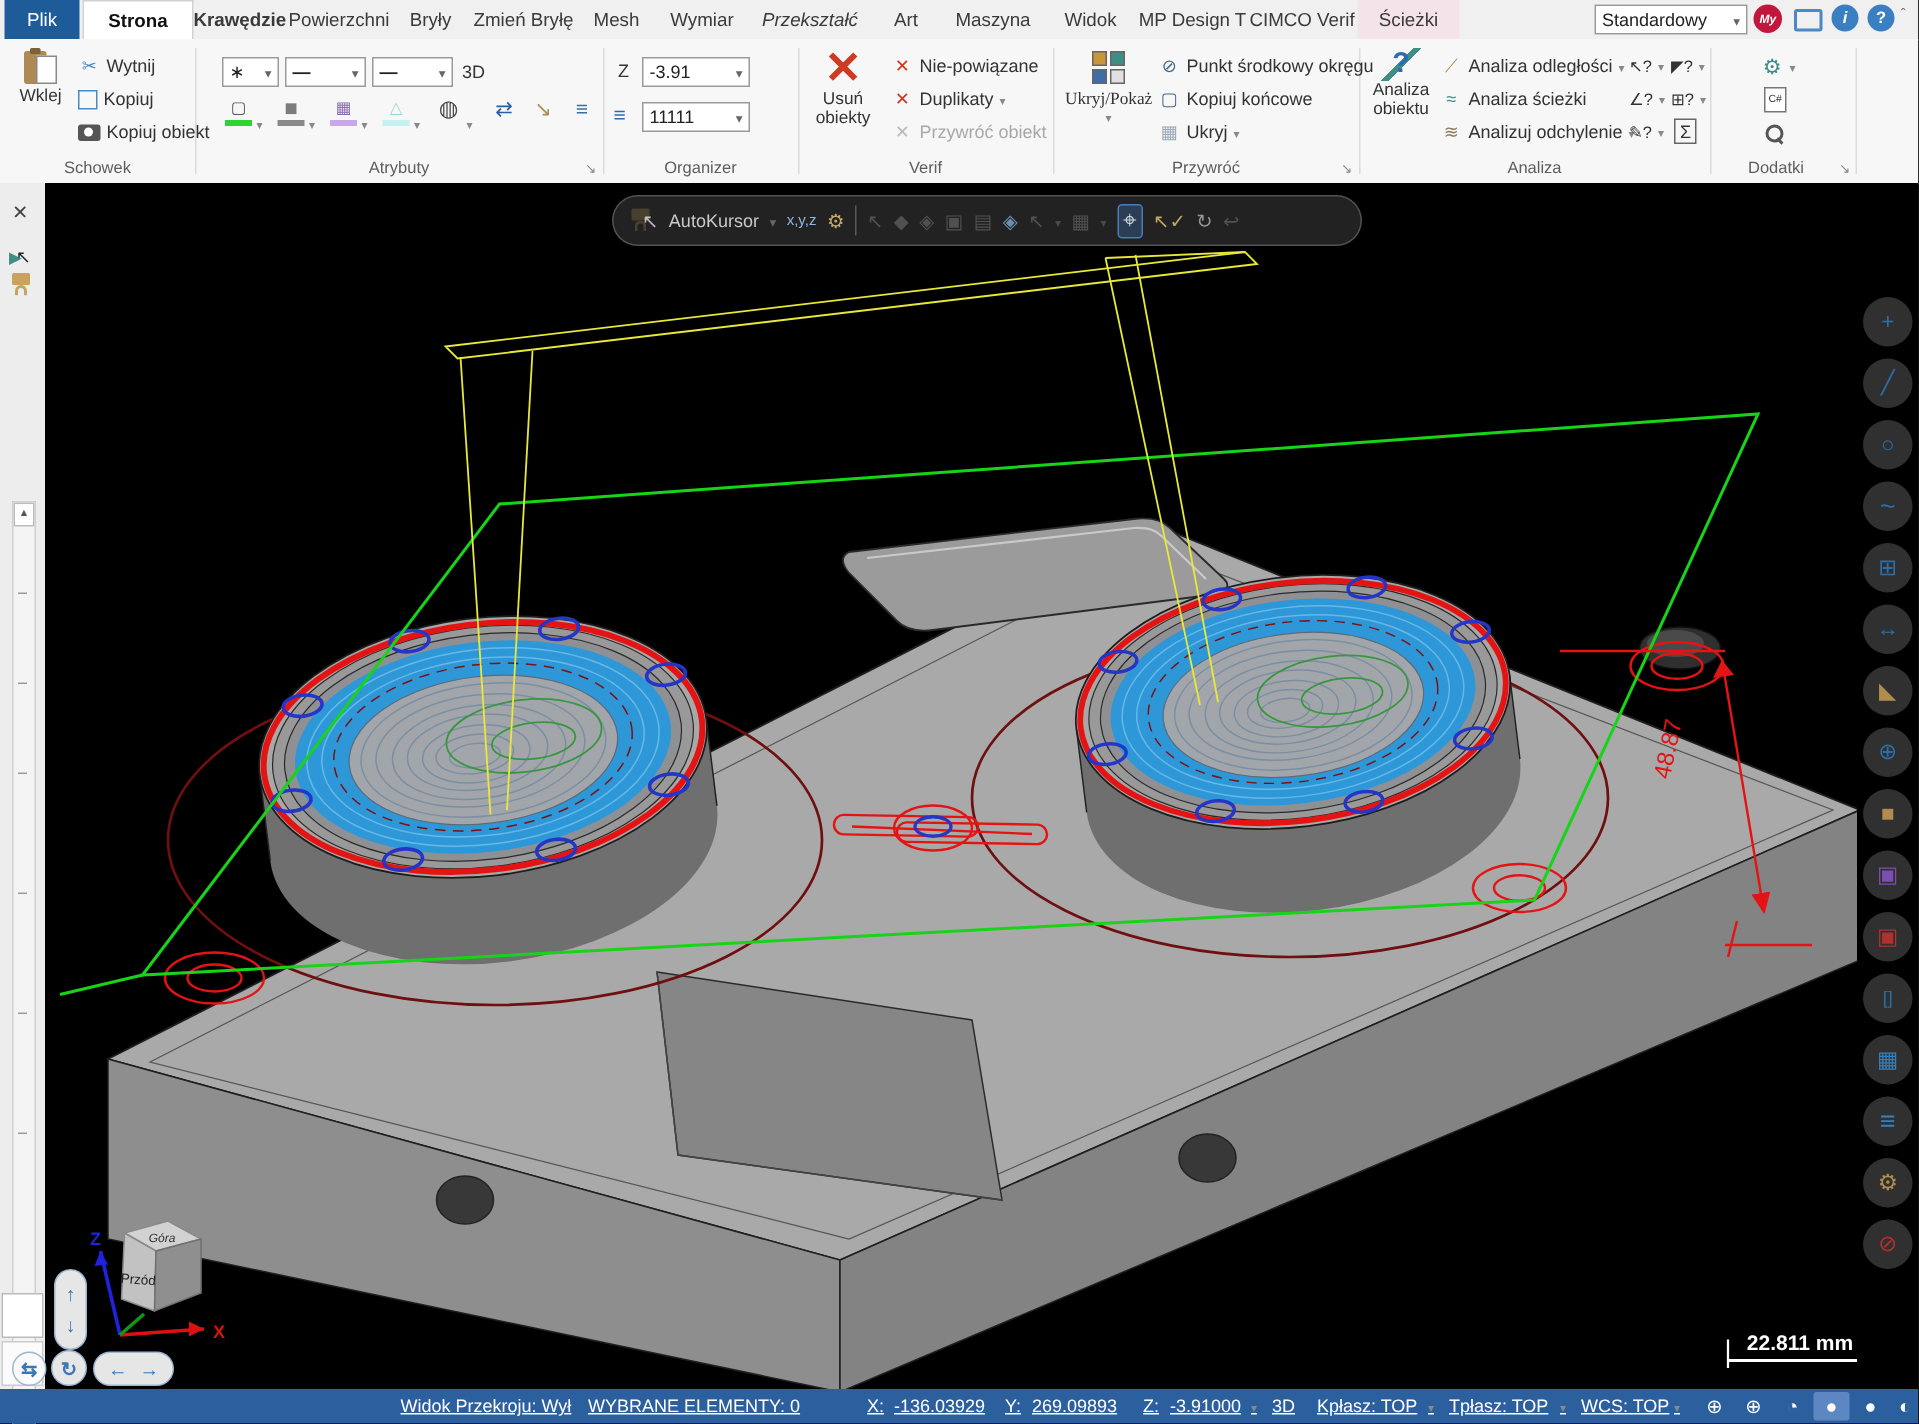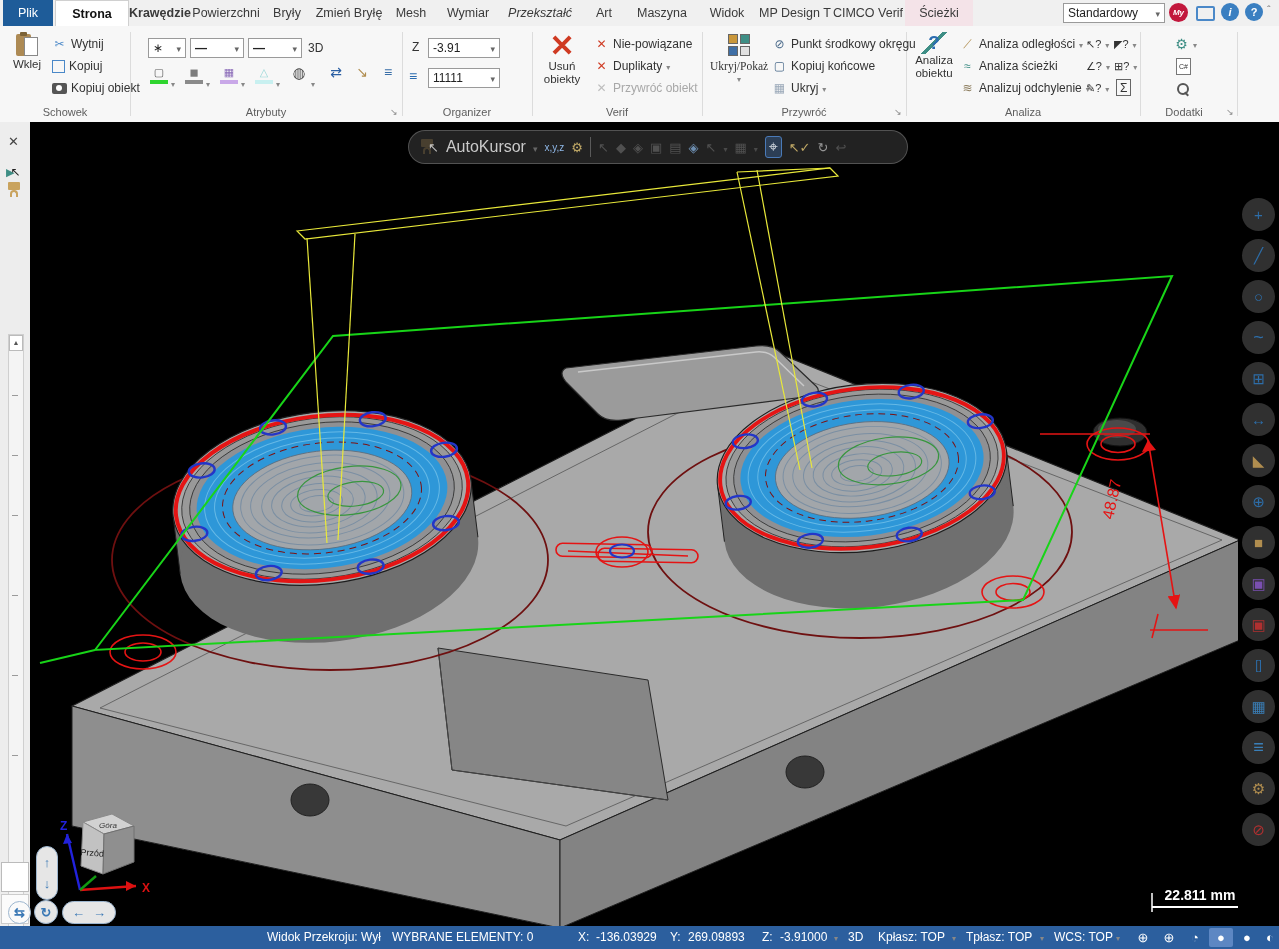--- a/index.html
+++ b/index.html
@@ -46,36 +46,36 @@
   .minimag::after{content:"";position:absolute;right:0;bottom:0;width:5px;height:2px;background:#555;transform:rotate(45deg);}
   .q{color:#2b6cb0;font-weight:bold;}
   
   #viewport{position:absolute;left:30px;top:122px;width:1208px;height:804px;background:#000;}
   
   #leftcol{position:absolute;left:0;top:122px;width:30px;height:804px;background:#ededed;}
   #panelstrip{position:absolute;left:8px;top:212px;width:14px;height:640px;background:#f4f4f4;border:1px solid #cfcfcf;}
   .tickline{position:absolute;left:3px;width:6px;height:1px;background:#9a9a9a;}
   
   #seltb{position:absolute;left:408px;top:130px;width:500px;height:34px;background:rgba(82,82,82,.42);border:1px solid rgba(130,130,130,.5);border-radius:17px;display:flex;align-items:center;padding:0 12px;box-sizing:border-box;gap:7px;}
-  #seltb .t{color:#c9c9c9;font-size:16px;}
+  #seltb .t{color:#c9c9c9;font-size:12px;}
   #seltb .ic{color:#9b9b9b;font-size:13px;opacity:.85;}
   #seltb .dim{opacity:.38;}
   #seltb .lit{color:#c9b06a;opacity:.95;}
   #seltb .hl{border:1px solid #4a7ab8;background:rgba(52,86,128,.55);border-radius:3px;padding:1px 3px;color:#cfd6de;opacity:1;}
   #seltb .div{width:1px;height:20px;background:rgba(160,160,160,.45);}
   
   #righttb{position:absolute;left:1238px;top:122px;width:41px;height:804px;background:#000;}
   .rbtn{position:absolute;left:4px;width:33px;height:33px;border-radius:50%;background:#303030;color:#2d6da8;font-size:15px;line-height:33px;text-align:center;cursor:default;}
   .rbtn.tan{color:#b08d4f;}
   .rbtn.red{color:#b03030;}
   .rbtn.purp{color:#7a4fb0;}
   .rbtn.blue2{color:#3a7fb8;}
   
   #statusbar{position:absolute;left:0;top:926px;width:1279px;height:23px;background:#2c5f9e;color:#fff;font-size:12px;}
-  .sbi{position:absolute;top:0;height:23px;line-height:23px;white-space:nowrap;}
+  .sbi{position:absolute;top:0;height:23px;line-height:23px;white-space:nowrap;text-decoration:underline;}
   .sbico{position:absolute;top:2px;width:24px;height:19px;border-radius:2px;color:#fff;text-align:center;line-height:19px;font-size:13px;}
   .sbico.hl{background:#5d87c3;}
   
   .navpill{position:absolute;background:rgba(250,250,250,.92);border:1px solid #9db6cf;border-radius:12px;color:#3a78b5;display:flex;align-items:center;justify-content:center;gap:8px;font-size:13px;font-weight:bold;}
 </style>
 </head>
 <body>
 
 <div id="app">
 

